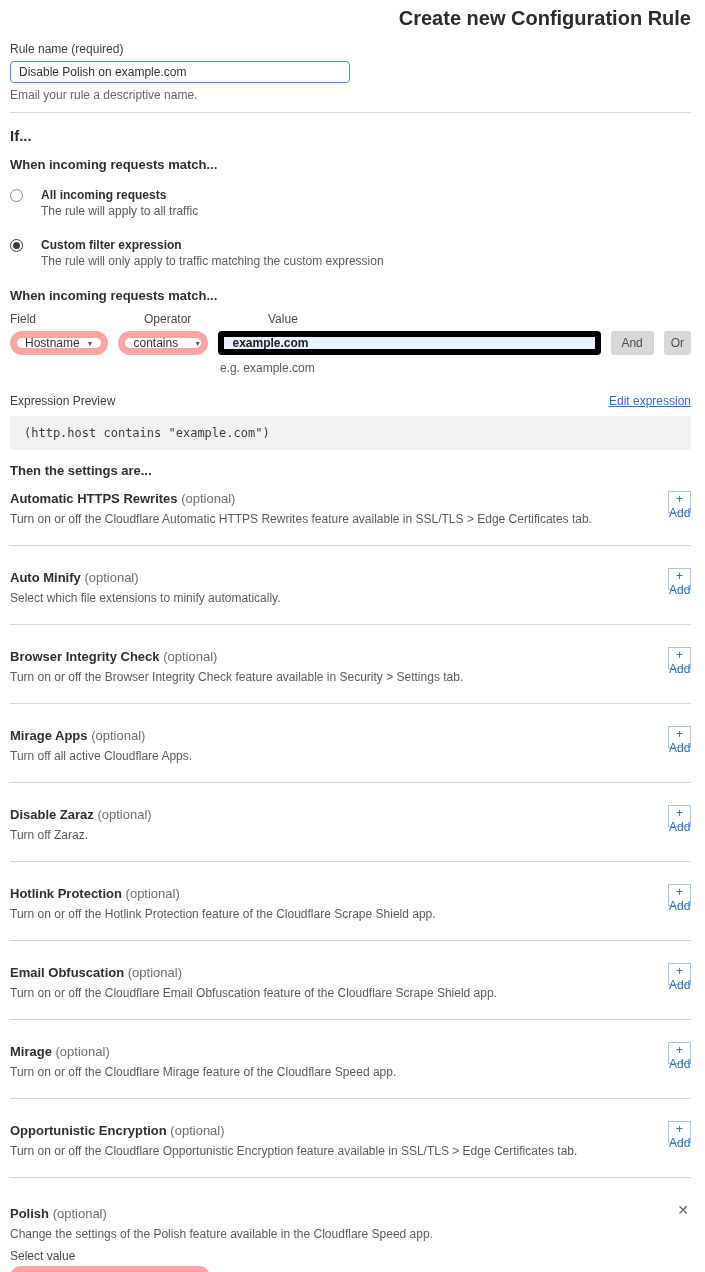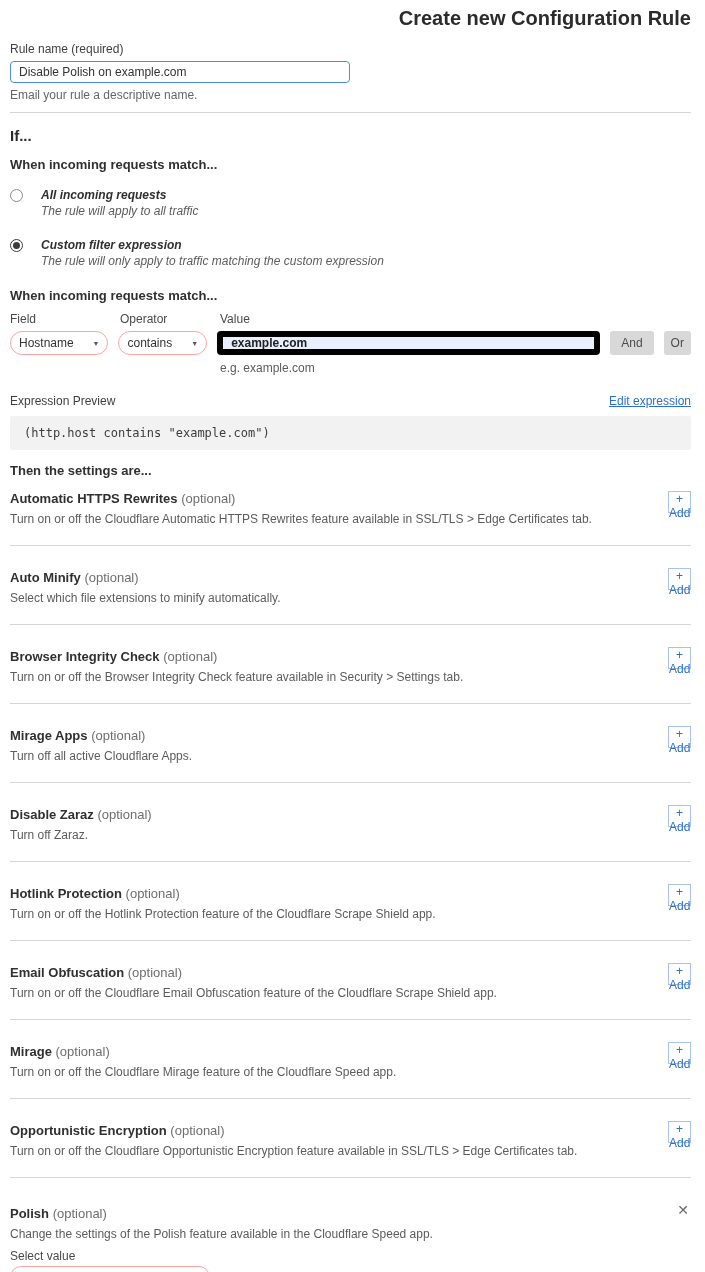--- a/index.html
+++ b/index.html
@@ -14,35 +14,35 @@
     border:1px solid #4a90d9; border-radius:4px; padding:0 8px; font-size:12px;
     color:#333; font-family:"Liberation Sans", sans-serif; outline:none; background:#fff; }
   .help-text { font-size:12px; color:#666; margin-top:5px; line-height:14px; }
 
   hr.divider { border:none; border-top:1px solid #d6d6d6; margin-top:10px; }
 
   .if-heading { font-size:15px; font-weight:bold; color:#2b2b2b; margin-top:13px; line-height:19px; }
   .match-label { font-size:13px; font-weight:bold; color:#303030; margin-top:12px; line-height:15px; }
 
   .radio-group { margin-top:16px; }
-  .radio-row { display:flex; gap:9px; margin-bottom:19px; cursor:default;font-style:italic; }
+  .radio-row { display:flex; gap:9px; margin-bottom:19px; cursor:default; }
   .radio { width:13px; height:13px; border:1px solid #898989; border-radius:50%;
     background:#fff; position:relative; flex:none; margin-top:1px; }
   .radio.checked { border-color:#3d3d3d; }
   .radio.checked::after { content:""; position:absolute; left:2px; top:2px; right:2px; bottom:2px;
     background:#3d3d3d; border-radius:50%; }
   .radio-texts { padding-left:9px; }
   .radio-title { font-size:12px; font-weight:bold; color:#303030; line-height:15px; }
   .radio-desc { font-size:12px; color:#5c5c5c; line-height:15px; margin-top:1px; }
 
-  .builder-labels { display:flex; margin-top:9px; font-size:12px; color:#4a4a4a; }
+  .builder-labels { display:flex; margin-top:9px; font-size:12px; color:#4a4a4a;gap:24px; }
   .builder-labels .lbl-field { width:110px; }
   .builder-labels .lbl-operator { width:100px; }
   .builder-row { display:flex; margin-top:5px; align-items:center; }
-  .select-box { height:24px; border:1px solid #fca5a5; border-radius:12px; background:#fff;
+  .select-box { height:24px; border:7px solid #fca5a5; border-radius:12px; background:#fff;
     display:flex; align-items:center; justify-content:space-between; padding:0 8px;
     font-size:12px; color:#333; cursor:pointer; }
   .select-field { width:100px; margin-right:10px; }
   .select-operator { width:90px; margin-right:10px;gap:10px; }
   .caret { font-size:7px; color:#555; margin-left:6px; }
   .value-input { width:390px; height:24px; border:6px solid #000000; border-radius:4px;
     background:#e8f0fe; padding:0 8px; font-size:12px; font-weight:bold; color:#222;
     font-family:"Liberation Sans", sans-serif; outline:none; }
   .conj-btn { height:24px; border:none; border-radius:3px; background:#d8d8d8; color:#4d4d4d;
     font-size:12px; font-family:"Liberation Sans", sans-serif; cursor:pointer; margin-left:10px; }

